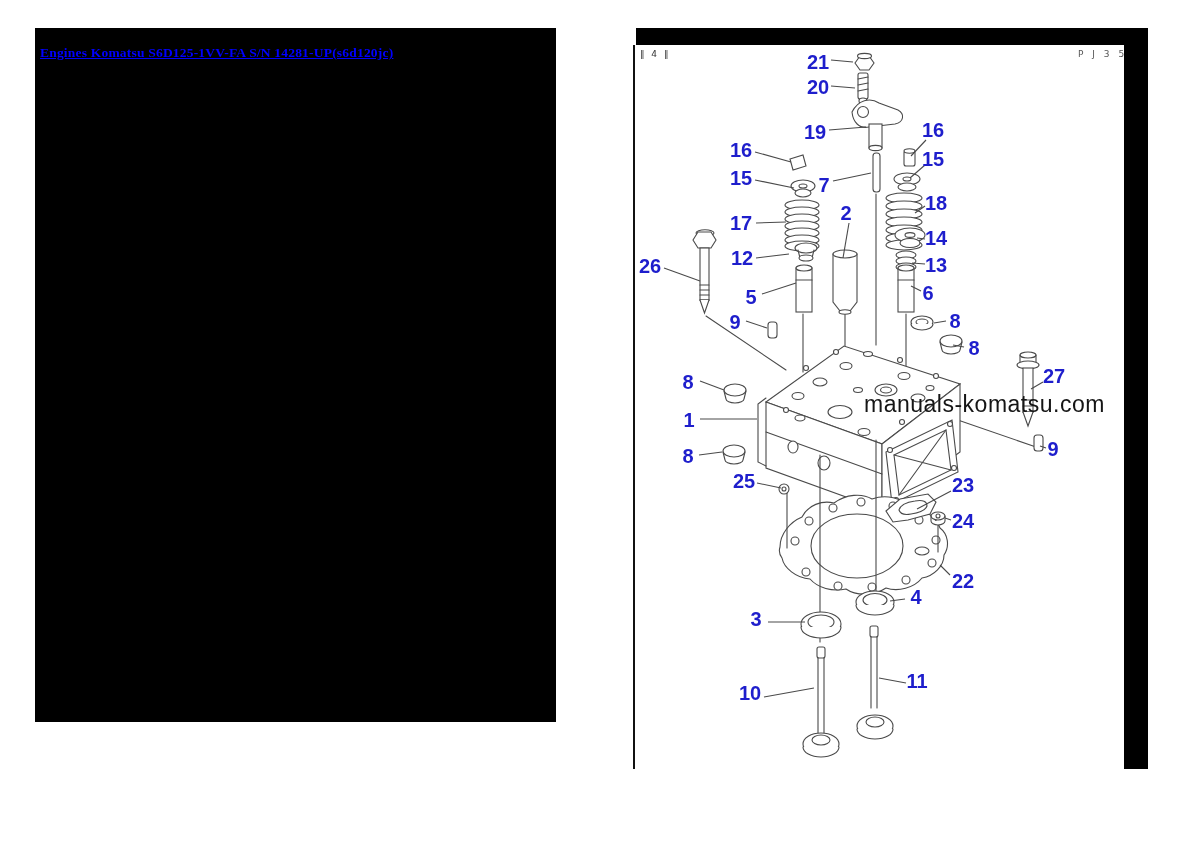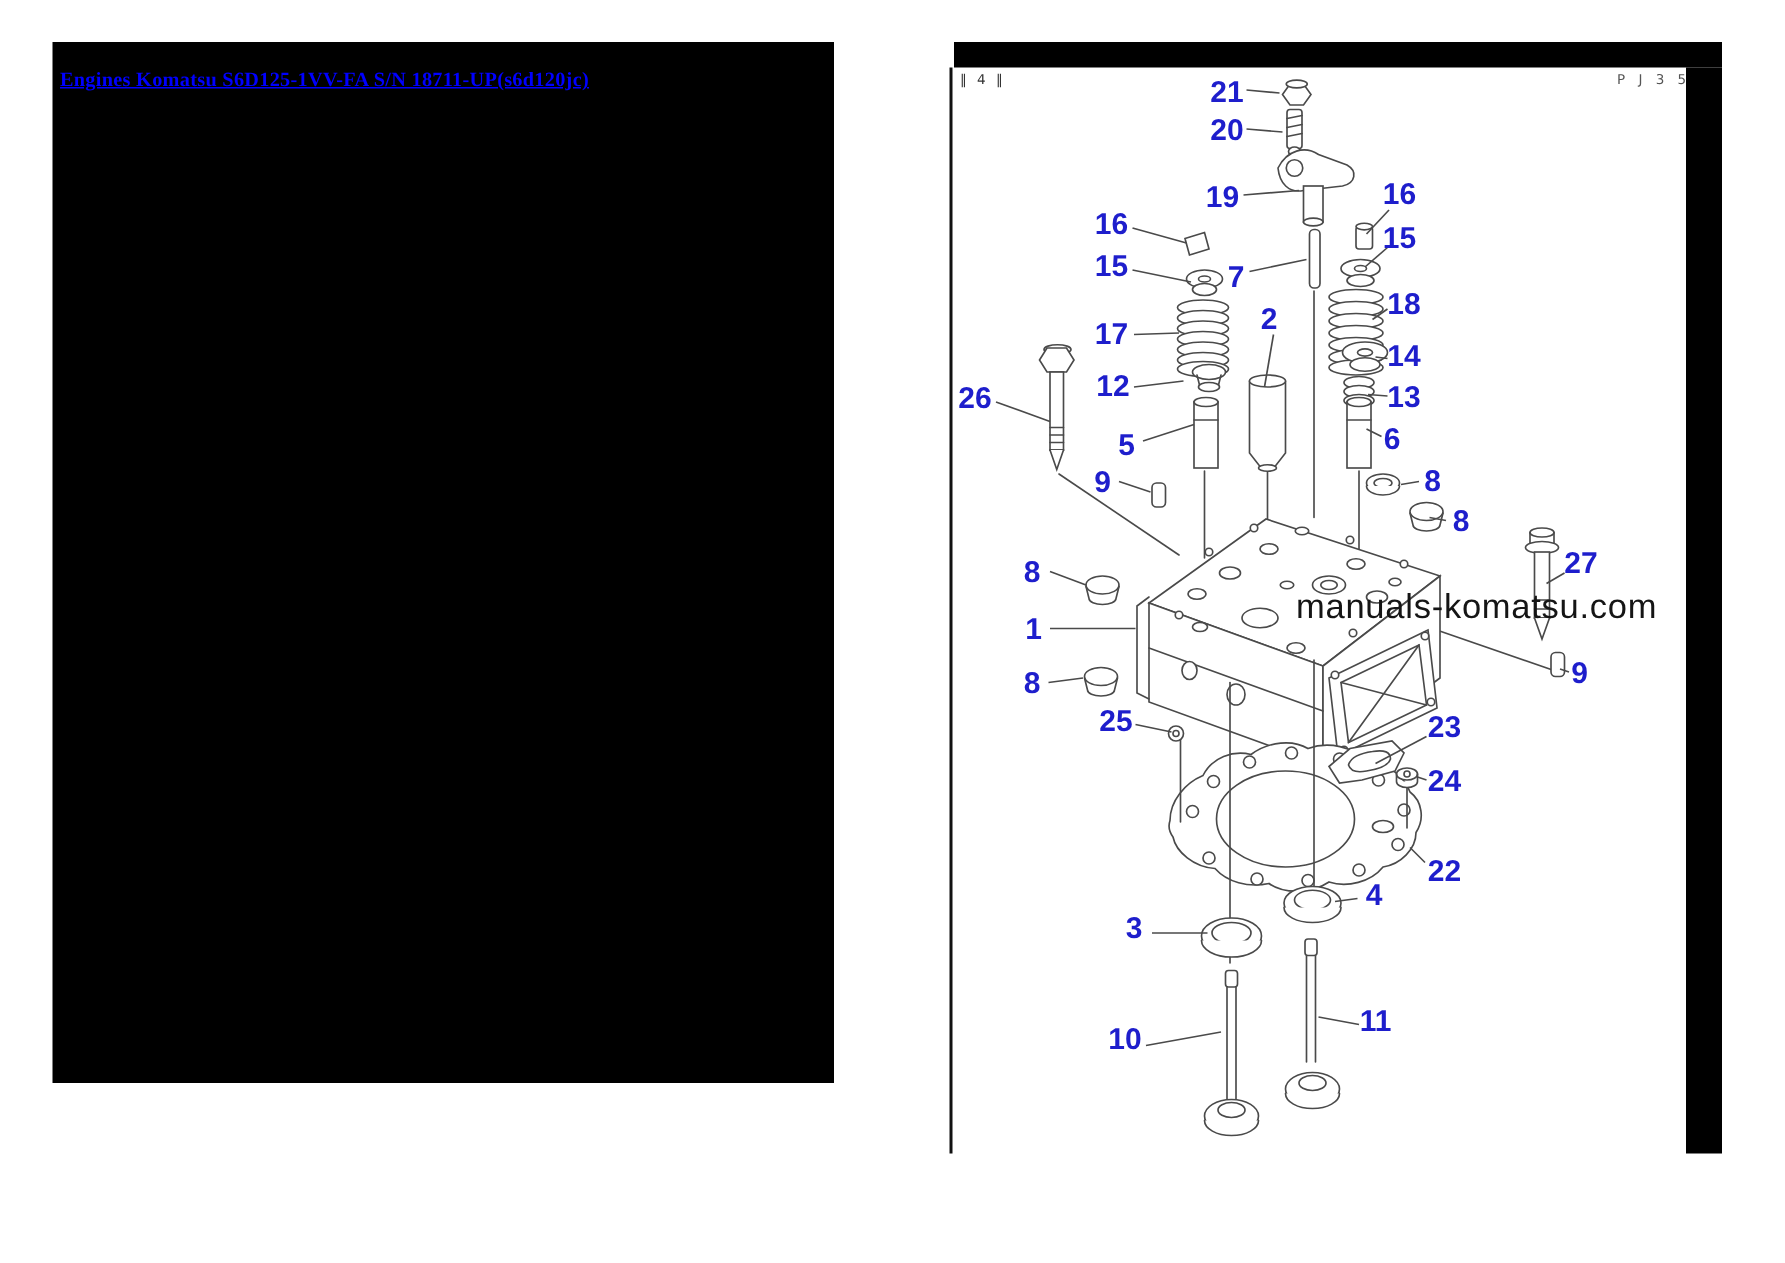--- a/index.html
+++ b/index.html
@@ -18,21 +18,21 @@
                      letter-spacing:3px;font-family:"DejaVu Sans",sans-serif;}
   svg.diagram{position:absolute;left:0;top:0;}
   text{user-select:none;}
 </style>
 </head>
 <body>
 
 <div class="stage">
 
   <div class="left-block">
-    <a class="catalog-link" href="#">Engines Komatsu S6D125-1VV-FA S/N 18711-UP(s6d120jc)</a>
+    <a class="catalog-link" href="#">Engines Komatsu S6D125-1VV-FA S/N 14281-UP(s6d120jc)</a>
   </div>
 
   <div class="scan-top-band"></div>
   <div class="scan-left-border"></div>
   <div class="scan-right-band"></div>
 
   <div class="page-header-left">‖ 4 ‖</div>
   <div class="page-header-right">P J 3 5</div>
 
   <svg class="diagram" width="1190" height="842" viewBox="0 0 1190 842">

